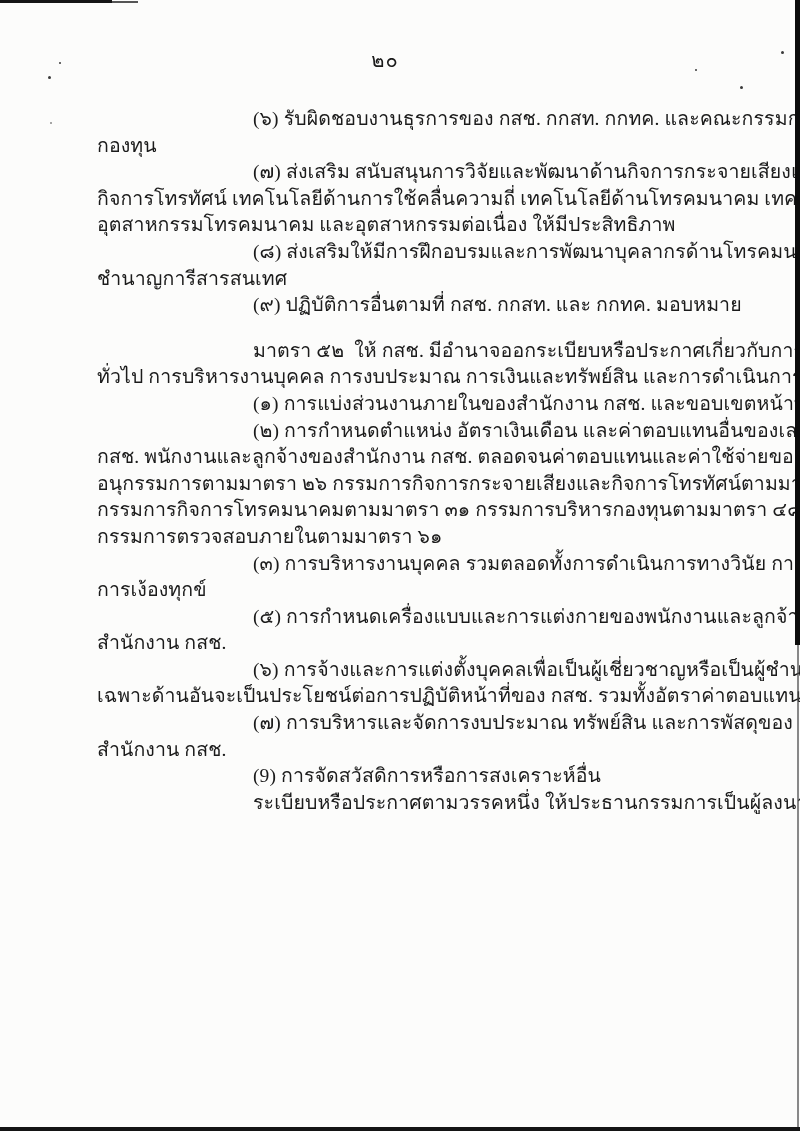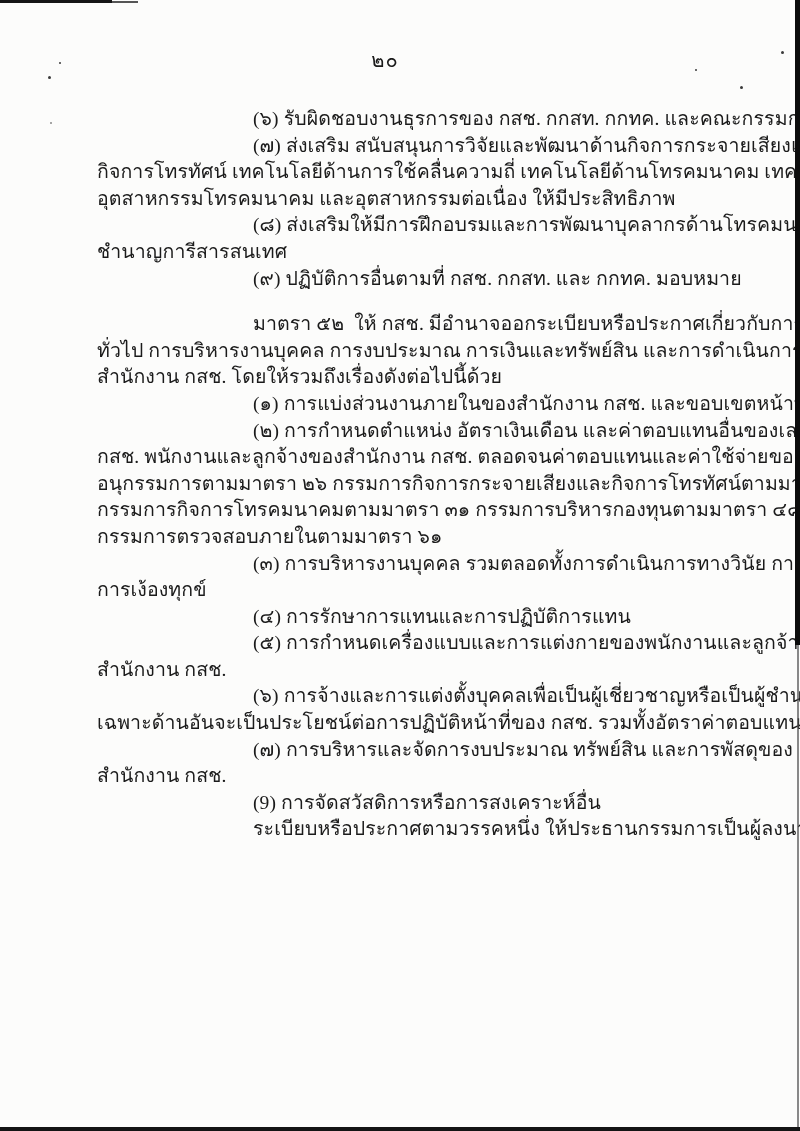--- a/index.html
+++ b/index.html
@@ -70,38 +70,37 @@
   .speck.s6 { left: 50px;  top: 122px; width: 2px; height: 2px; opacity: .6; }
 </style>
 </head>
 <body>
 
 <div class="page">
   <div class="page-number">๒๐</div>
 
   <div class="content">
       <div class="line indent">(๖) รับผิดชอบงานธุรการของ กสช. กกสท. กกทค. และคณะกรรมการบริหาร</div>
+      <div class="line">กองทุน</div>
       <div class="line indent">(๗) ส่งเสริม สนับสนุนการวิจัยและพัฒนาด้านกิจการกระจายเสียงและ</div>
       <div class="line">กิจการโทรทัศน์ เทคโนโลยีด้านการใช้คลื่นความถี่ เทคโนโลยีด้านโทรคมนาคม เทคโนโลยีสารสนเทศ</div>
       <div class="line">อุตสาหกรรมโทรคมนาคม และอุตสาหกรรมต่อเนื่อง ให้มีประสิทธิภาพ</div>
       <div class="line indent">(๘) ส่งเสริมให้มีการฝึกอบรมและการพัฒนาบุคลากรด้านโทรคมนาคมและ</div>
       <div class="line">ชำนาญการีสารสนเทศ</div>
       <div class="line indent">(๙) ปฏิบัติการอื่นตามที่ กสช. กกสท. และ กกทค. มอบหมาย</div>
       <div class="line indent gap">มาตรา ๕๒  ให้ กสช. มีอำนาจออกระเบียบหรือประกาศเกี่ยวกับการบริหารงาน</div>
       <div class="line">ทั่วไป การบริหารงานบุคคล การงบประมาณ การเงินและทรัพย์สิน และการดำเนินการอื่นของ</div>
-      <div class="line">สำนักงาน กสช. โดยให้รวมถึงเรื่องดังต่อไปนี้ด้วย</div>
       <div class="line indent">(๑) การแบ่งส่วนงานภายในของสำนักงาน กสช. และขอบเขตหน้าที่ของส่วนงาน</div>
       <div class="line indent">(๒) การกำหนดตำแหน่ง อัตราเงินเดือน และค่าตอบแทนอื่นของเลขาธิการ</div>
       <div class="line">กสช. พนักงานและลูกจ้างของสำนักงาน กสช. ตลอดจนค่าตอบแทนและค่าใช้จ่ายของ</div>
       <div class="line">อนุกรรมการตามมาตรา ๒๖ กรรมการกิจการกระจายเสียงและกิจการโทรทัศน์ตามมาตรา ๒๘</div>
       <div class="line">กรรมการกิจการโทรคมนาคมตามมาตรา ๓๑ กรรมการบริหารกองทุนตามมาตรา ๔๘ และ</div>
       <div class="line">กรรมการตรวจสอบภายในตามมาตรา ๖๑</div>
       <div class="line indent">(๓) การบริหารงานบุคคล รวมตลอดทั้งการดำเนินการทางวินัย การอุทธรณ์</div>
       <div class="line">การเง้องทุกข์</div>
-      <div class="line indent">(๔) การรักษาการแทนและการปฏิบัติการแทน</div>
       <div class="line indent">(๕) การกำหนดเครื่องแบบและการแต่งกายของพนักงานและลูกจ้างของ</div>
       <div class="line">สำนักงาน กสช.</div>
       <div class="line indent">(๖) การจ้างและการแต่งตั้งบุคคลเพื่อเป็นผู้เชี่ยวชาญหรือเป็นผู้ชำนาญการ</div>
       <div class="line">เฉพาะด้านอันจะเป็นประโยชน์ต่อการปฏิบัติหน้าที่ของ กสช. รวมทั้งอัตราค่าตอบแทนการจ้าง</div>
       <div class="line indent">(๗) การบริหารและจัดการงบประมาณ ทรัพย์สิน และการพัสดุของ</div>
       <div class="line">สำนักงาน กสช.</div>
       <div class="line indent">(9) การจัดสวัสดิการหรือการสงเคราะห์อื่น</div>
       <div class="line indent">ระเบียบหรือประกาศตามวรรคหนึ่ง ให้ประธานกรรมการเป็นผู้ลงนาม และ</div>
     </div>
 

